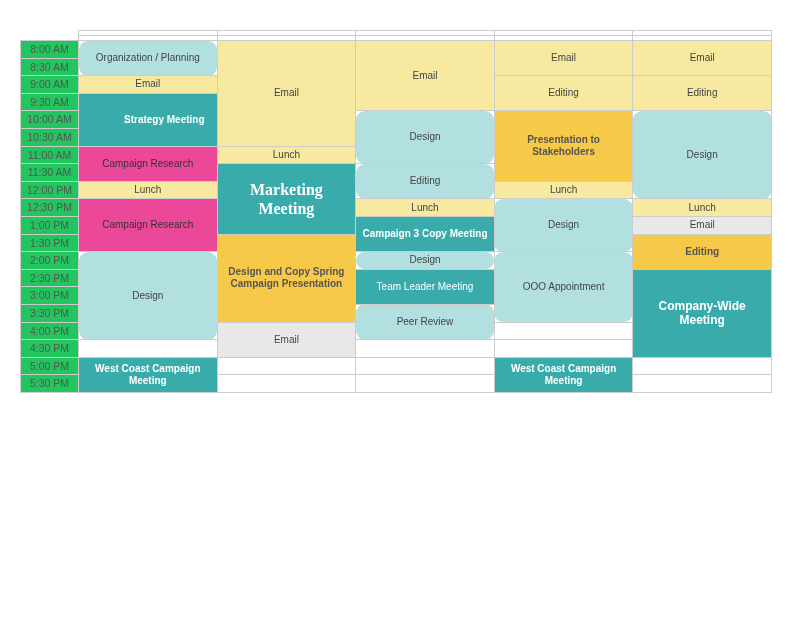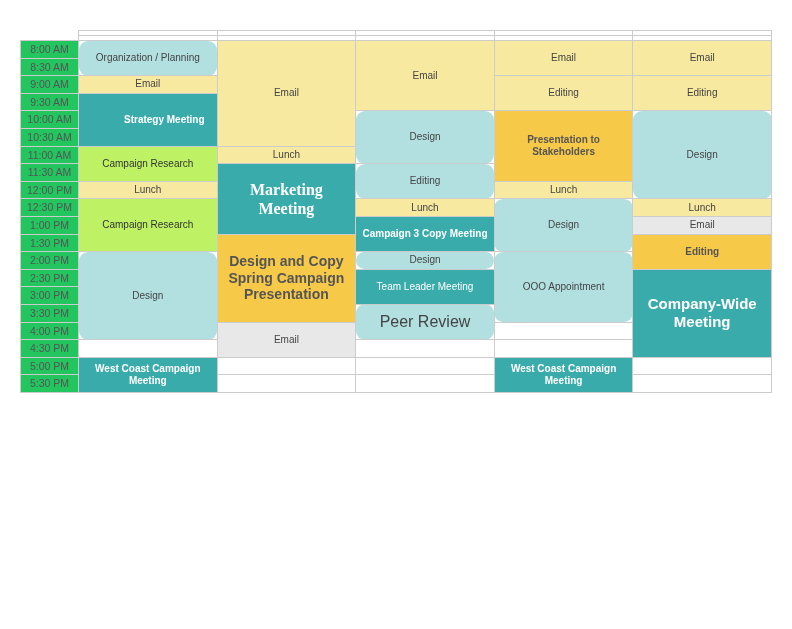--- a/index.html
+++ b/index.html
@@ -64,21 +64,21 @@
       padding-right: 4px;
       white-space: nowrap;
       margin-top: 27px;
     }
 
     
     .c-teal    { background: #3aabab; color: #fff; }
     .c-yellow  { background: #f7c948; color: #555; }
     .c-ltblue  { background: #b2e0e0; color: #444; border-radius: 9px; }
     .c-ltyellow{ background: #f7e9a0; color: #444; }
-    .c-white   { background: #bef264; color: #333; }
+    .c-white   { background: #ec4899; color: #333; }
     .c-gray    { background: #e8e8e8; color: #444; }
 
     td, th { border: 1px solid #ccc; }
   </style>
 </head>
 <body>
 
 <div class="page">
   <div class="title"></div>
 
@@ -162,40 +162,40 @@
           <td rowspan="3" class="c-ltblue" style="font-weight: 400; font-size: 10px;">Design</td>
           <td rowspan="1" class="c-ltyellow" style="font-weight: 400; font-size: 10px;">Lunch</td>
         </tr>
         <tr>
           <td class="time-cell">1:00 PM</td>
           <td rowspan="2" class="c-teal" style="font-weight: 600; font-size: 10px;">Campaign 3 Copy Meeting</td>
           <td rowspan="1" class="c-gray" style="font-weight: 400; font-size: 10px;">Email</td>
         </tr>
         <tr>
           <td class="time-cell">1:30 PM</td>
-          <td rowspan="5" class="c-yellow" style="font-weight: 600; font-size: 14px; text-align: center;">Design and Copy Spring Campaign Presentation</td>
+          <td rowspan="5" class="c-yellow" style="font-weight: 600; font-size: 10px; text-align: center;">Design and Copy Spring Campaign Presentation</td>
           <td rowspan="2" class="c-yellow" style="font-weight: 600; font-size: 10px;">Editing</td>
         </tr>
         <tr>
           <td class="time-cell">2:00 PM</td>
           <td rowspan="5" class="c-ltblue" style="font-weight: 400; font-size: 10px;">Design</td>
           <td rowspan="1" class="c-ltblue" style="font-weight: 400; font-size: 10px;">Design</td>
           <td rowspan="4" class="c-ltblue" style="font-weight: 400; font-size: 10px; margin-left: 48px;">OOO Appointment</td>
         </tr>
         <tr>
           <td class="time-cell">2:30 PM</td>
           <td rowspan="2" class="c-teal" style="font-weight: 400; font-size: 10px;">Team Leader Meeting</td>
-          <td rowspan="5" class="c-teal" style="font-weight: 600; font-size: 15px;">Company-Wide Meeting</td>
+          <td rowspan="5" class="c-teal" style="font-weight: 600; font-size: 12px;">Company-Wide Meeting</td>
         </tr>
         <tr>
           <td class="time-cell">3:00 PM</td>
         </tr>
         <tr>
           <td class="time-cell">3:30 PM</td>
-          <td rowspan="2" class="c-ltblue" style="font-weight: 400; font-size: 16px;">Peer Review</td>
+          <td rowspan="2" class="c-ltblue" style="font-weight: 400; font-size: 10px;">Peer Review</td>
         </tr>
         <tr>
           <td class="time-cell">4:00 PM</td>
           <td rowspan="2" class="c-gray" style="font-weight: 400; font-size: 10px;">Email</td>
           <td></td>
         </tr>
         <tr>
           <td class="time-cell">4:30 PM</td>
           <td></td>
           <td></td>

